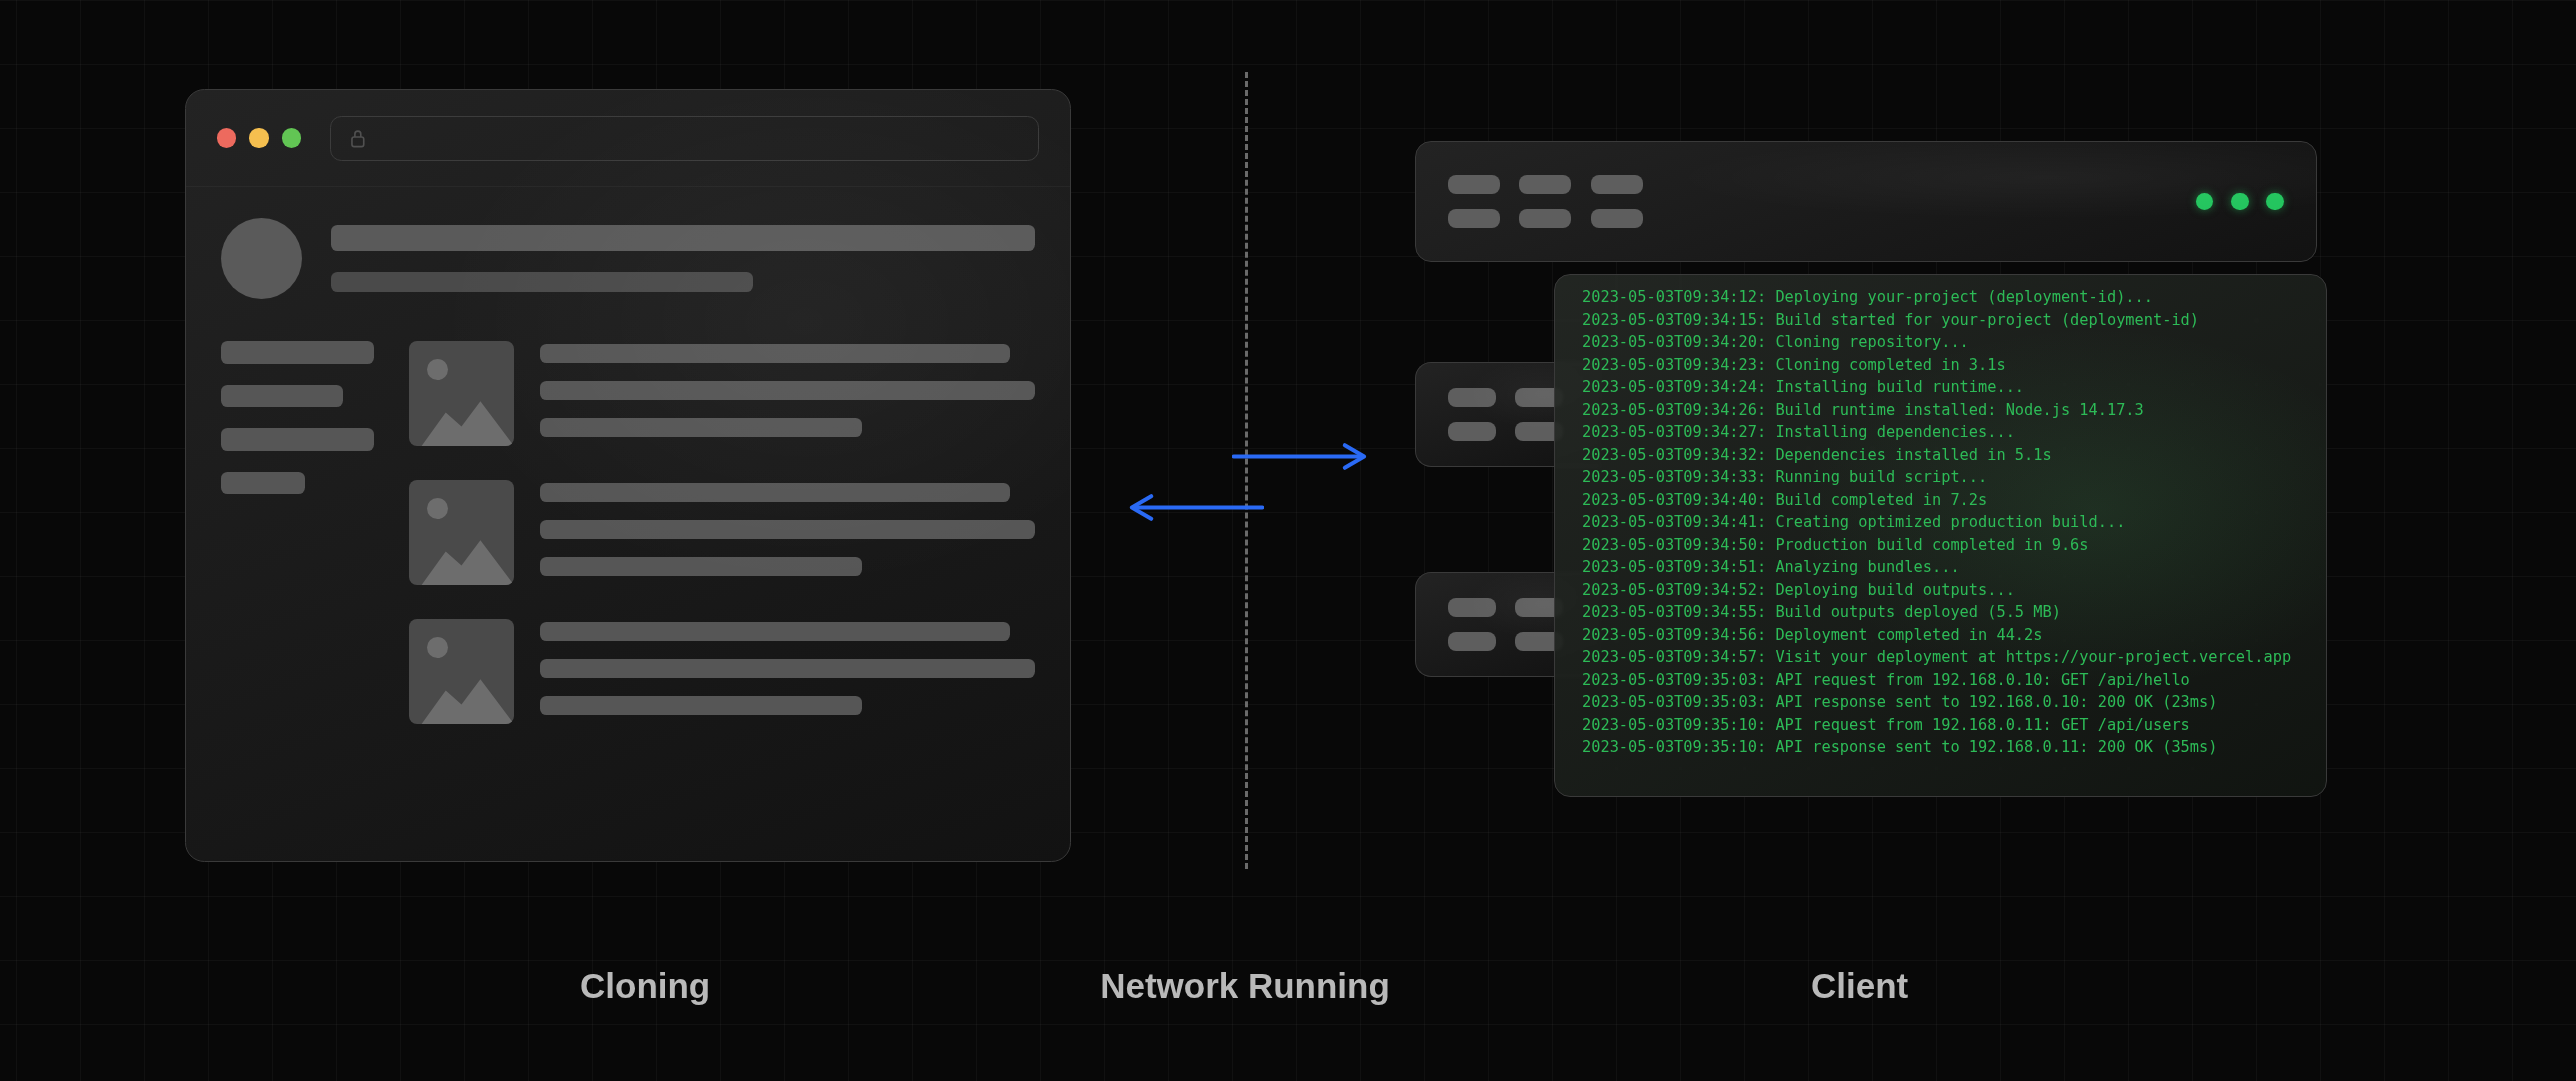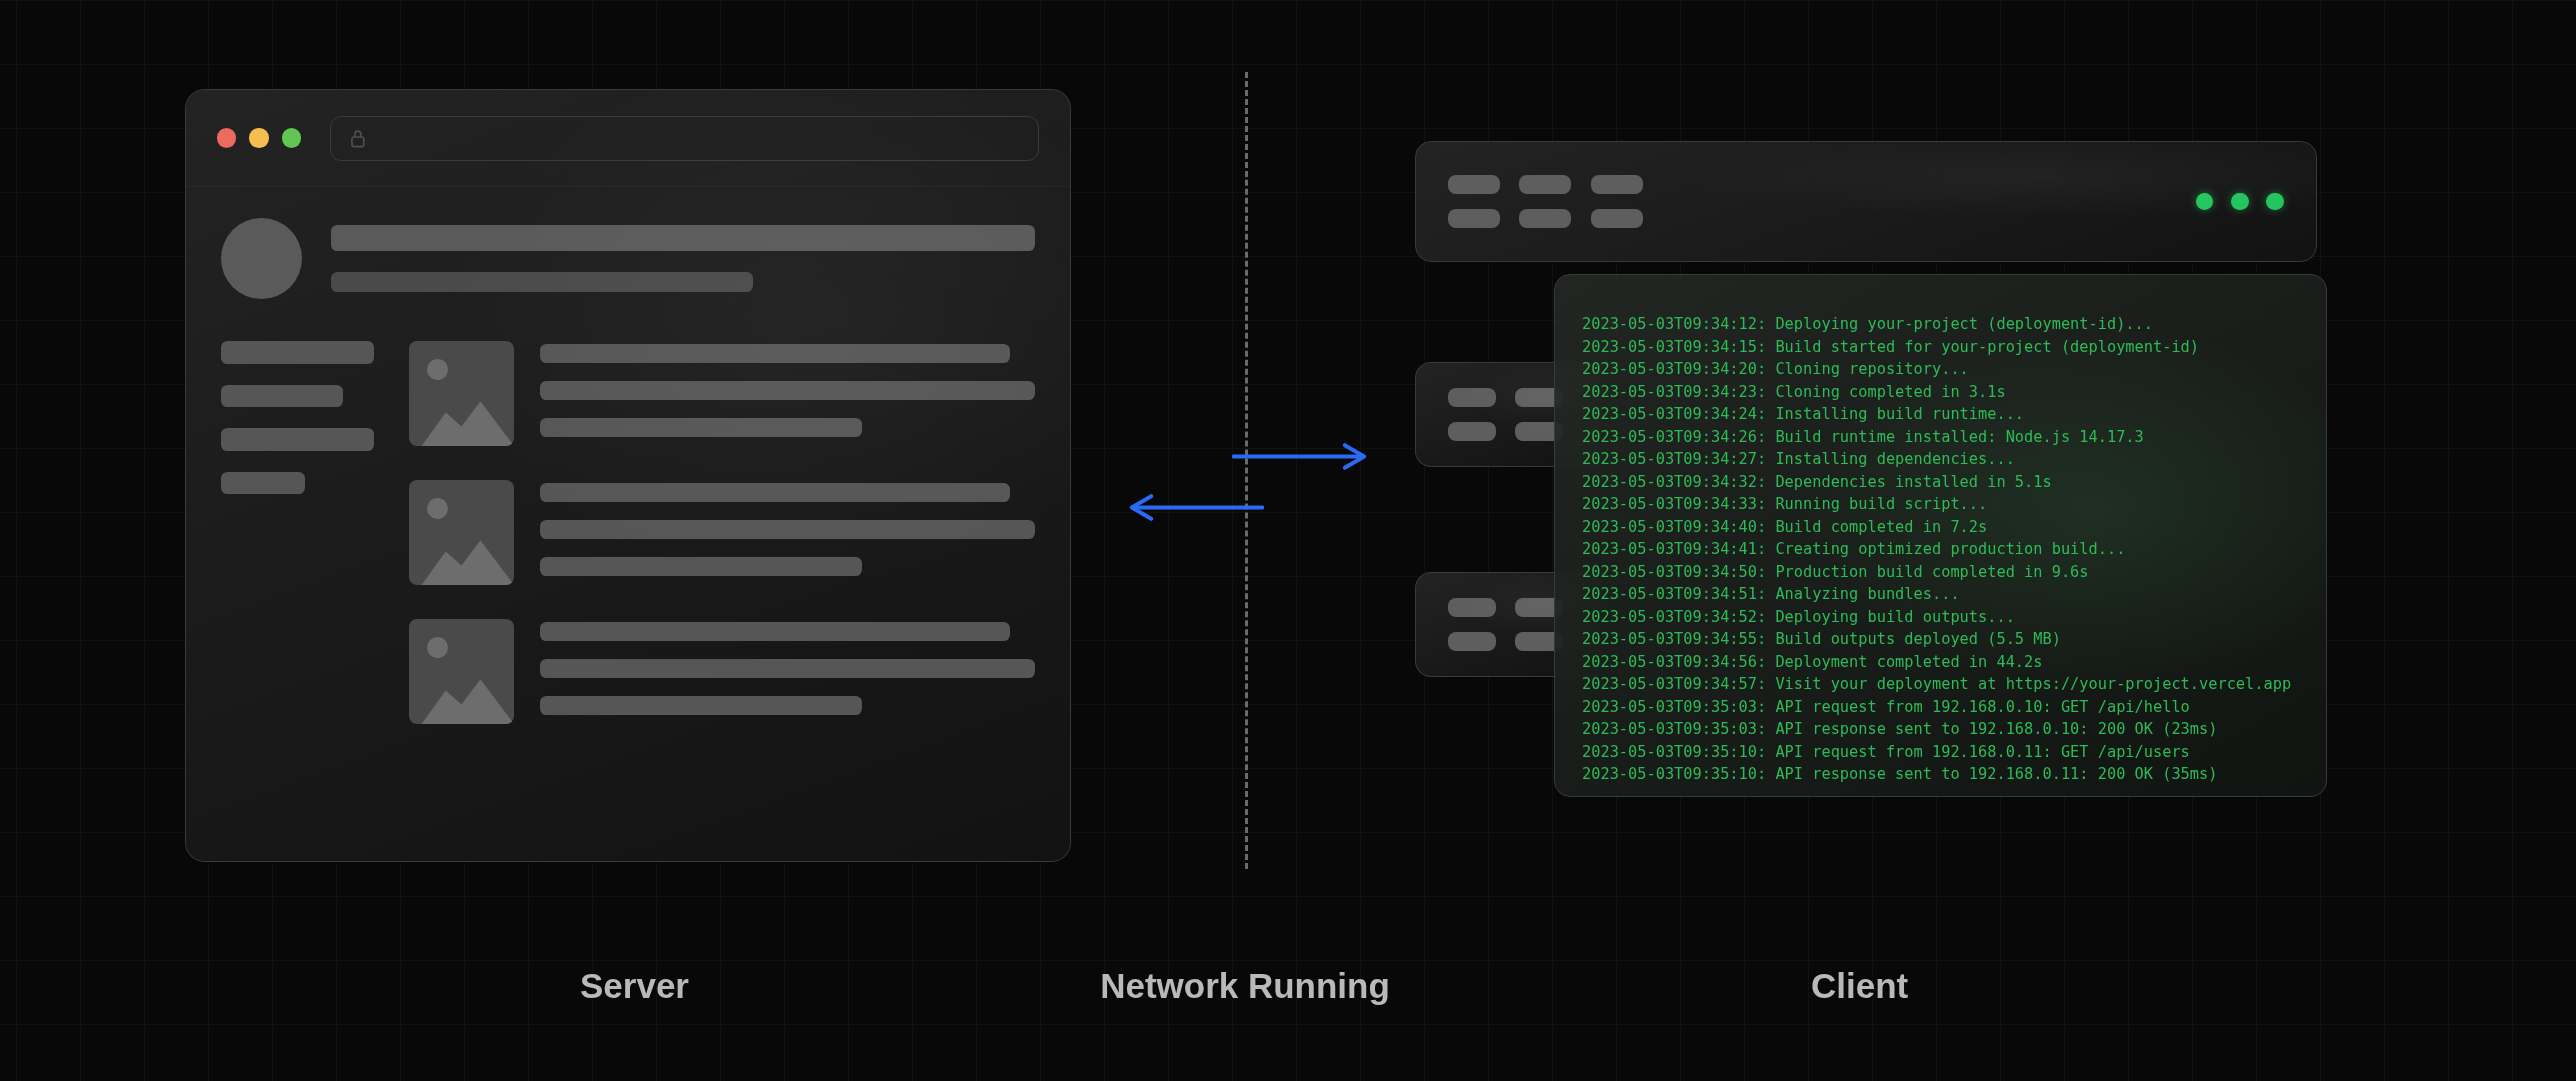--- a/index.html
+++ b/index.html
@@ -122,21 +122,21 @@
     left:1554px; top:274px; width:773px; height:523px;
     border-radius:16px;
     background: linear-gradient(150deg, rgba(38,42,38,0.90), rgba(18,22,18,0.92));
   }
   .terminal .glow{
     position:absolute; inset:0;
     background: radial-gradient(ellipse 55% 50% at 70% 45%, rgba(90,220,120,0.10), transparent 70%);
     pointer-events:none;
   }
   .term-body{
-    padding: 38px 27px;
+    padding: 11px 27px;
     font-family: "SFMono-Regular", ui-monospace, Menlo, Consolas, monospace;
     font-size: 15.3px;
     line-height: 22.5px;
     color: #2dbb57;
     white-space: pre;
     position:relative; z-index:1;
   }
   .log-line{ display:block; }
 
   
@@ -284,18 +284,18 @@
       </div>
     </div>
   </div>
 
   <div class="window terminal">
     <div class="glow"></div>
     <div class="term-body" id="term-body"><span class="log-line">2023-05-03T09:34:12: Deploying your-project (deployment-id)...</span><span class="log-line">2023-05-03T09:34:15: Build started for your-project (deployment-id)</span><span class="log-line">2023-05-03T09:34:20: Cloning repository...</span><span class="log-line">2023-05-03T09:34:23: Cloning completed in 3.1s</span><span class="log-line">2023-05-03T09:34:24: Installing build runtime...</span><span class="log-line">2023-05-03T09:34:26: Build runtime installed: Node.js 14.17.3</span><span class="log-line">2023-05-03T09:34:27: Installing dependencies...</span><span class="log-line">2023-05-03T09:34:32: Dependencies installed in 5.1s</span><span class="log-line">2023-05-03T09:34:33: Running build script...</span><span class="log-line">2023-05-03T09:34:40: Build completed in 7.2s</span><span class="log-line">2023-05-03T09:34:41: Creating optimized production build...</span><span class="log-line">2023-05-03T09:34:50: Production build completed in 9.6s</span><span class="log-line">2023-05-03T09:34:51: Analyzing bundles...</span><span class="log-line">2023-05-03T09:34:52: Deploying build outputs...</span><span class="log-line">2023-05-03T09:34:55: Build outputs deployed (5.5 MB)</span><span class="log-line">2023-05-03T09:34:56: Deployment completed in 44.2s</span><span class="log-line">2023-05-03T09:34:57: Visit your deployment at https://your-project.vercel.app</span><span class="log-line">2023-05-03T09:35:03: API request from 192.168.0.10: GET /api/hello</span><span class="log-line">2023-05-03T09:35:03: API response sent to 192.168.0.10: 200 OK (23ms)</span><span class="log-line">2023-05-03T09:35:10: API request from 192.168.0.11: GET /api/users</span><span class="log-line">2023-05-03T09:35:10: API response sent to 192.168.0.11: 200 OK (35ms)</span></div>
   </div>
 
   <div class="labels">
-    <div class="lab client">Server</div>
+    <div class="lab client">Cloning</div>
     <div class="lab net">Network Running</div>
     <div class="lab server">Client</div>
   </div>
 </div>
 
 
 </body></html>

